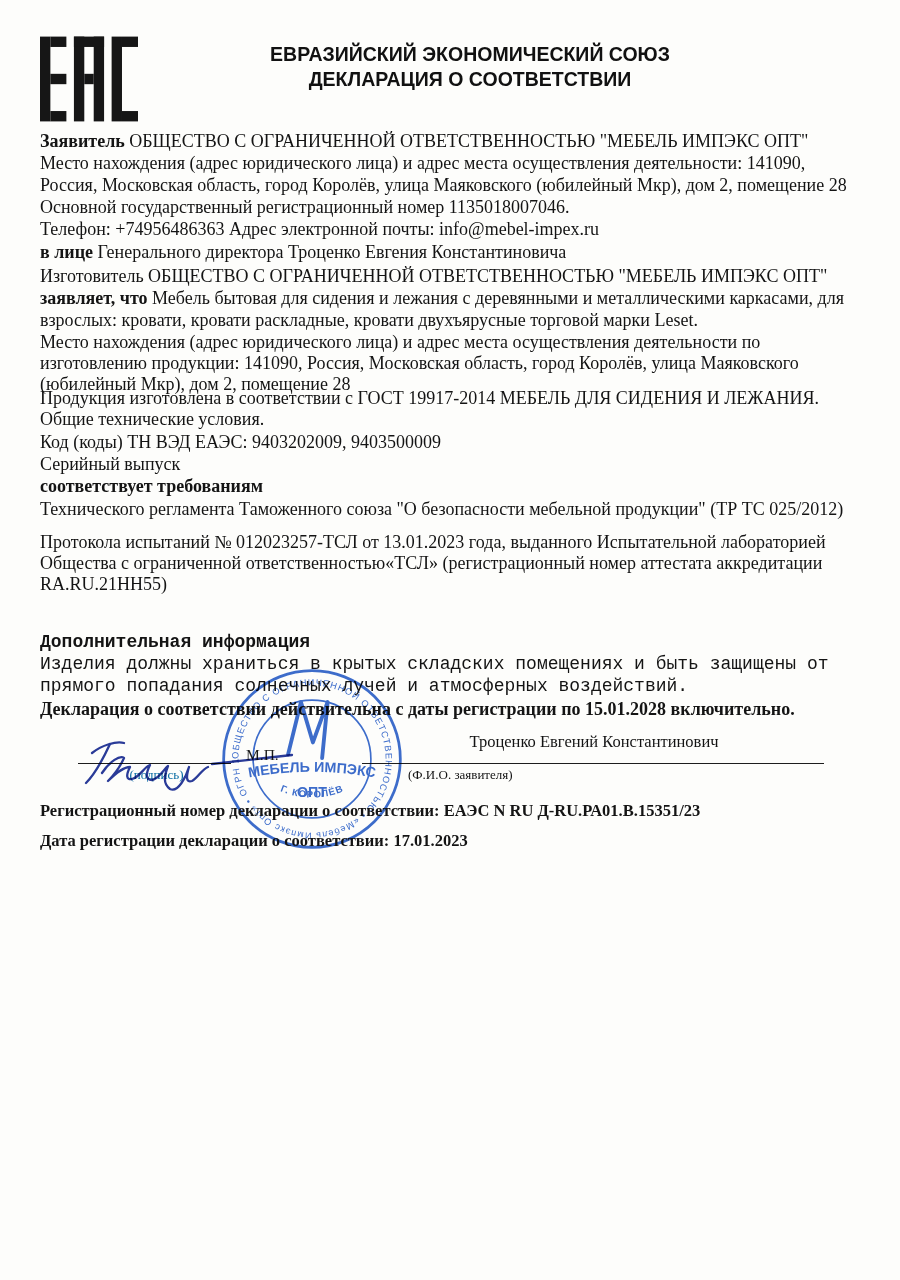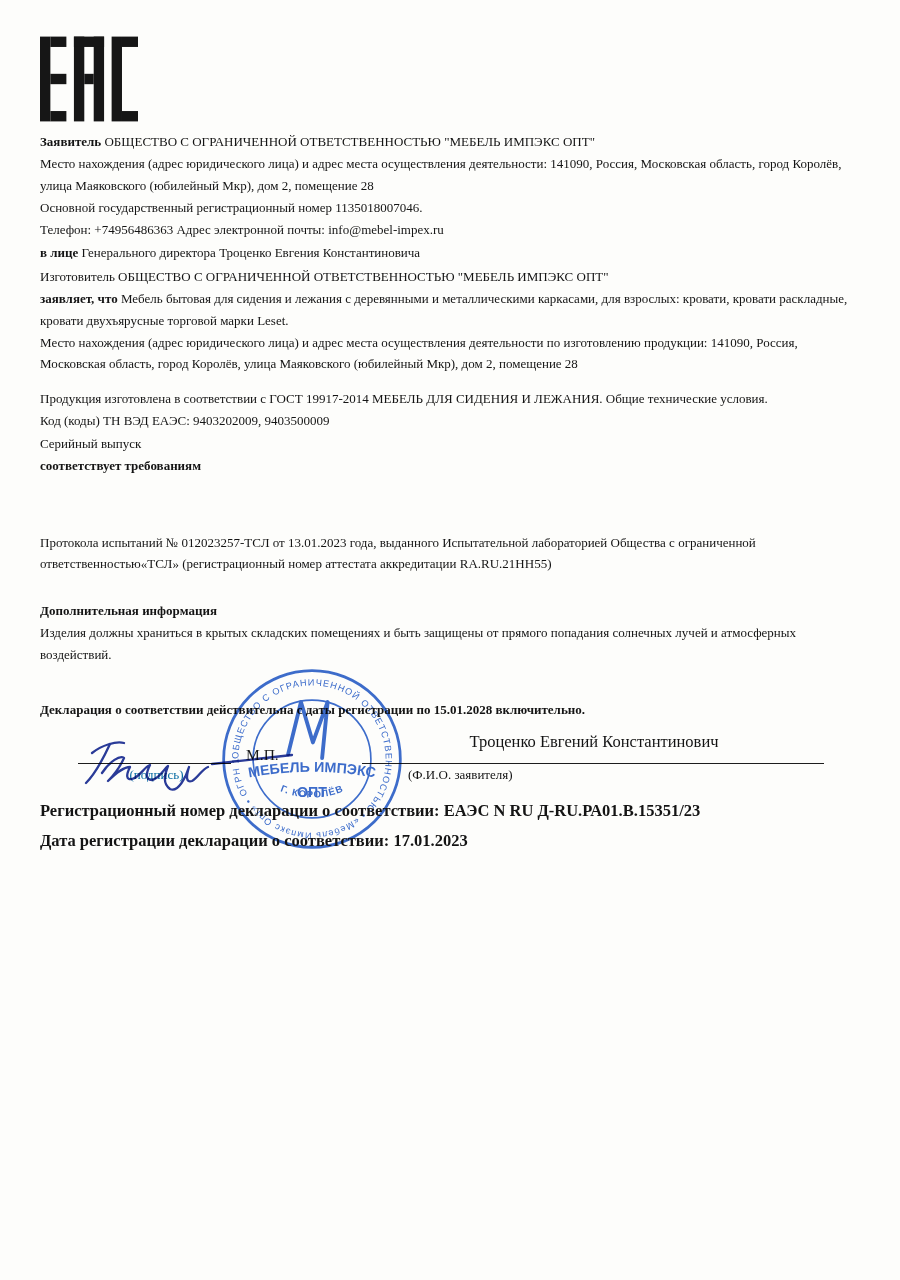--- a/index.html
+++ b/index.html
@@ -9,28 +9,28 @@
     font-family:"Liberation Serif", serif;color:#141414;
   }
   
   .eac-logo{position:absolute;left:40px;top:36px;width:98px;height:86px;}
   .doc-title{
     position:absolute;left:130px;right:90px;top:42px;text-align:center;
     font-family:"Liberation Sans", sans-serif;font-weight:bold;
     font-size:19.5px;line-height:25px;color:#111;
   }
   
-  .block{position:absolute;left:40px;right:46px;font-size:13px;line-height:21.2px;}
+  .block{position:absolute;left:40px;right:46px;font-size:18px;line-height:21.2px;}
   .block p{margin:0 0 1.2px 0;}
   .bold{font-weight:bold;}
   .b1{top:131px;}
   .b2{top:266px;}
   .b3{top:388px;}
   .b4{top:532px;}
-  .b5{top:600px;}
+  .b5{top:632px;font-family:Liberation Mono, monospace;}
   .validity{top:699px;font-weight:bold;}
   
   .sig-line{position:absolute;top:763px;border-top:1.7px solid #1d1d1d;height:0;}
   .sig-line.left{left:78px;width:153px;}
   .sig-line.right{left:362px;width:462px;}
   .sig-caption{position:absolute;left:84px;top:767px;width:145px;text-align:center;font-size:13px;color:#0369a1;}
   .mp{position:absolute;left:246px;top:746px;font-size:15.5px;color:#1a1a1a;}
   .fio-name{position:absolute;left:408px;top:732px;width:372px;text-align:center;font-size:16.5px;}
   .fio-caption{position:absolute;left:408px;top:767px;width:372px;text-align:left;font-size:13px;}
   
@@ -55,40 +55,45 @@
       <rect x="36" y="0" width="11" height="90"></rect>
       <rect x="57" y="0" width="11" height="90"></rect>
       <rect x="36" y="0" width="32" height="11"></rect>
       <rect x="47" y="39.5" width="10" height="11"></rect>
       <rect x="76" y="0" width="11" height="90"></rect>
       <rect x="87" y="0" width="17" height="11"></rect>
       <rect x="87" y="79" width="17" height="11"></rect>
     </g>
   </svg>
 
+  <div class="doc-title">
+    <div>ЕВРАЗИЙСКИЙ ЭКОНОМИЧЕСКИЙ СОЮЗ</div>
+    <div>ДЕКЛАРАЦИЯ О СООТВЕТСТВИИ</div>
+  </div>
 
   <div class="block b1">
     <p><span class="bold">Заявитель</span> <span>ОБЩЕСТВО С ОГРАНИЧЕННОЙ ОТВЕТСТВЕННОСТЬЮ "МЕБЕЛЬ ИМПЭКС ОПТ"</span></p>
     <p>Место нахождения (адрес юридического лица) и адрес места осуществления деятельности: 141090, Россия, Московская область, город Королёв, улица Маяковского (юбилейный Мкр), дом 2, помещение 28</p>
     <p>Основной государственный регистрационный номер 1135018007046.</p>
     <p>Телефон: +74956486363 Адрес электронной почты: info@mebel-impex.ru</p>
     <p><span class="bold">в лице</span> <span>Генерального директора Троценко Евгения Константиновича</span></p>
   </div>
 
   <div class="block b2">
     <p>Изготовитель ОБЩЕСТВО С ОГРАНИЧЕННОЙ ОТВЕТСТВЕННОСТЬЮ "МЕБЕЛЬ ИМПЭКС ОПТ"</p>
     <p><span class="bold">заявляет, что</span> <span>Мебель бытовая для сидения и лежания с деревянными и металлическими каркасами, для взрослых: кровати, кровати раскладные, кровати двухъярусные торговой марки Leset.</span></p>
     <p>Место нахождения (адрес юридического лица) и адрес места осуществления деятельности по изготовлению продукции: 141090, Россия, Московская область, город Королёв, улица Маяковского (юбилейный Мкр), дом 2, помещение 28</p>
   </div>
 
   <div class="block b3">
     <p>Продукция изготовлена в соответствии с ГОСТ 19917-2014 МЕБЕЛЬ ДЛЯ СИДЕНИЯ И ЛЕЖАНИЯ. Общие технические условия.</p>
     <p>Код (коды) ТН ВЭД ЕАЭС: 9403202009, 9403500009</p>
     <p>Серийный выпуск</p>
     <p class="bold">соответствует требованиям</p>
+    <p>Технического регламента Таможенного союза "О безопасности мебельной продукции" (ТР ТС 025/2012)</p>
   </div>
 
   <div class="block b4">
     <p>Протокола испытаний № 012023257-ТСЛ от 13.01.2023 года, выданного Испытательной лабораторией Общества с ограниченной ответственностью«ТСЛ» (регистрационный номер аттестата аккредитации RA.RU.21НН55)</p>
   </div>
 
   <div class="block b5">
     <p class="bold">Дополнительная информация</p>
     <p>Изделия должны храниться в крытых складских помещениях и быть защищены от прямого попадания солнечных лучей и атмосферных воздействий.</p>
   </div>

